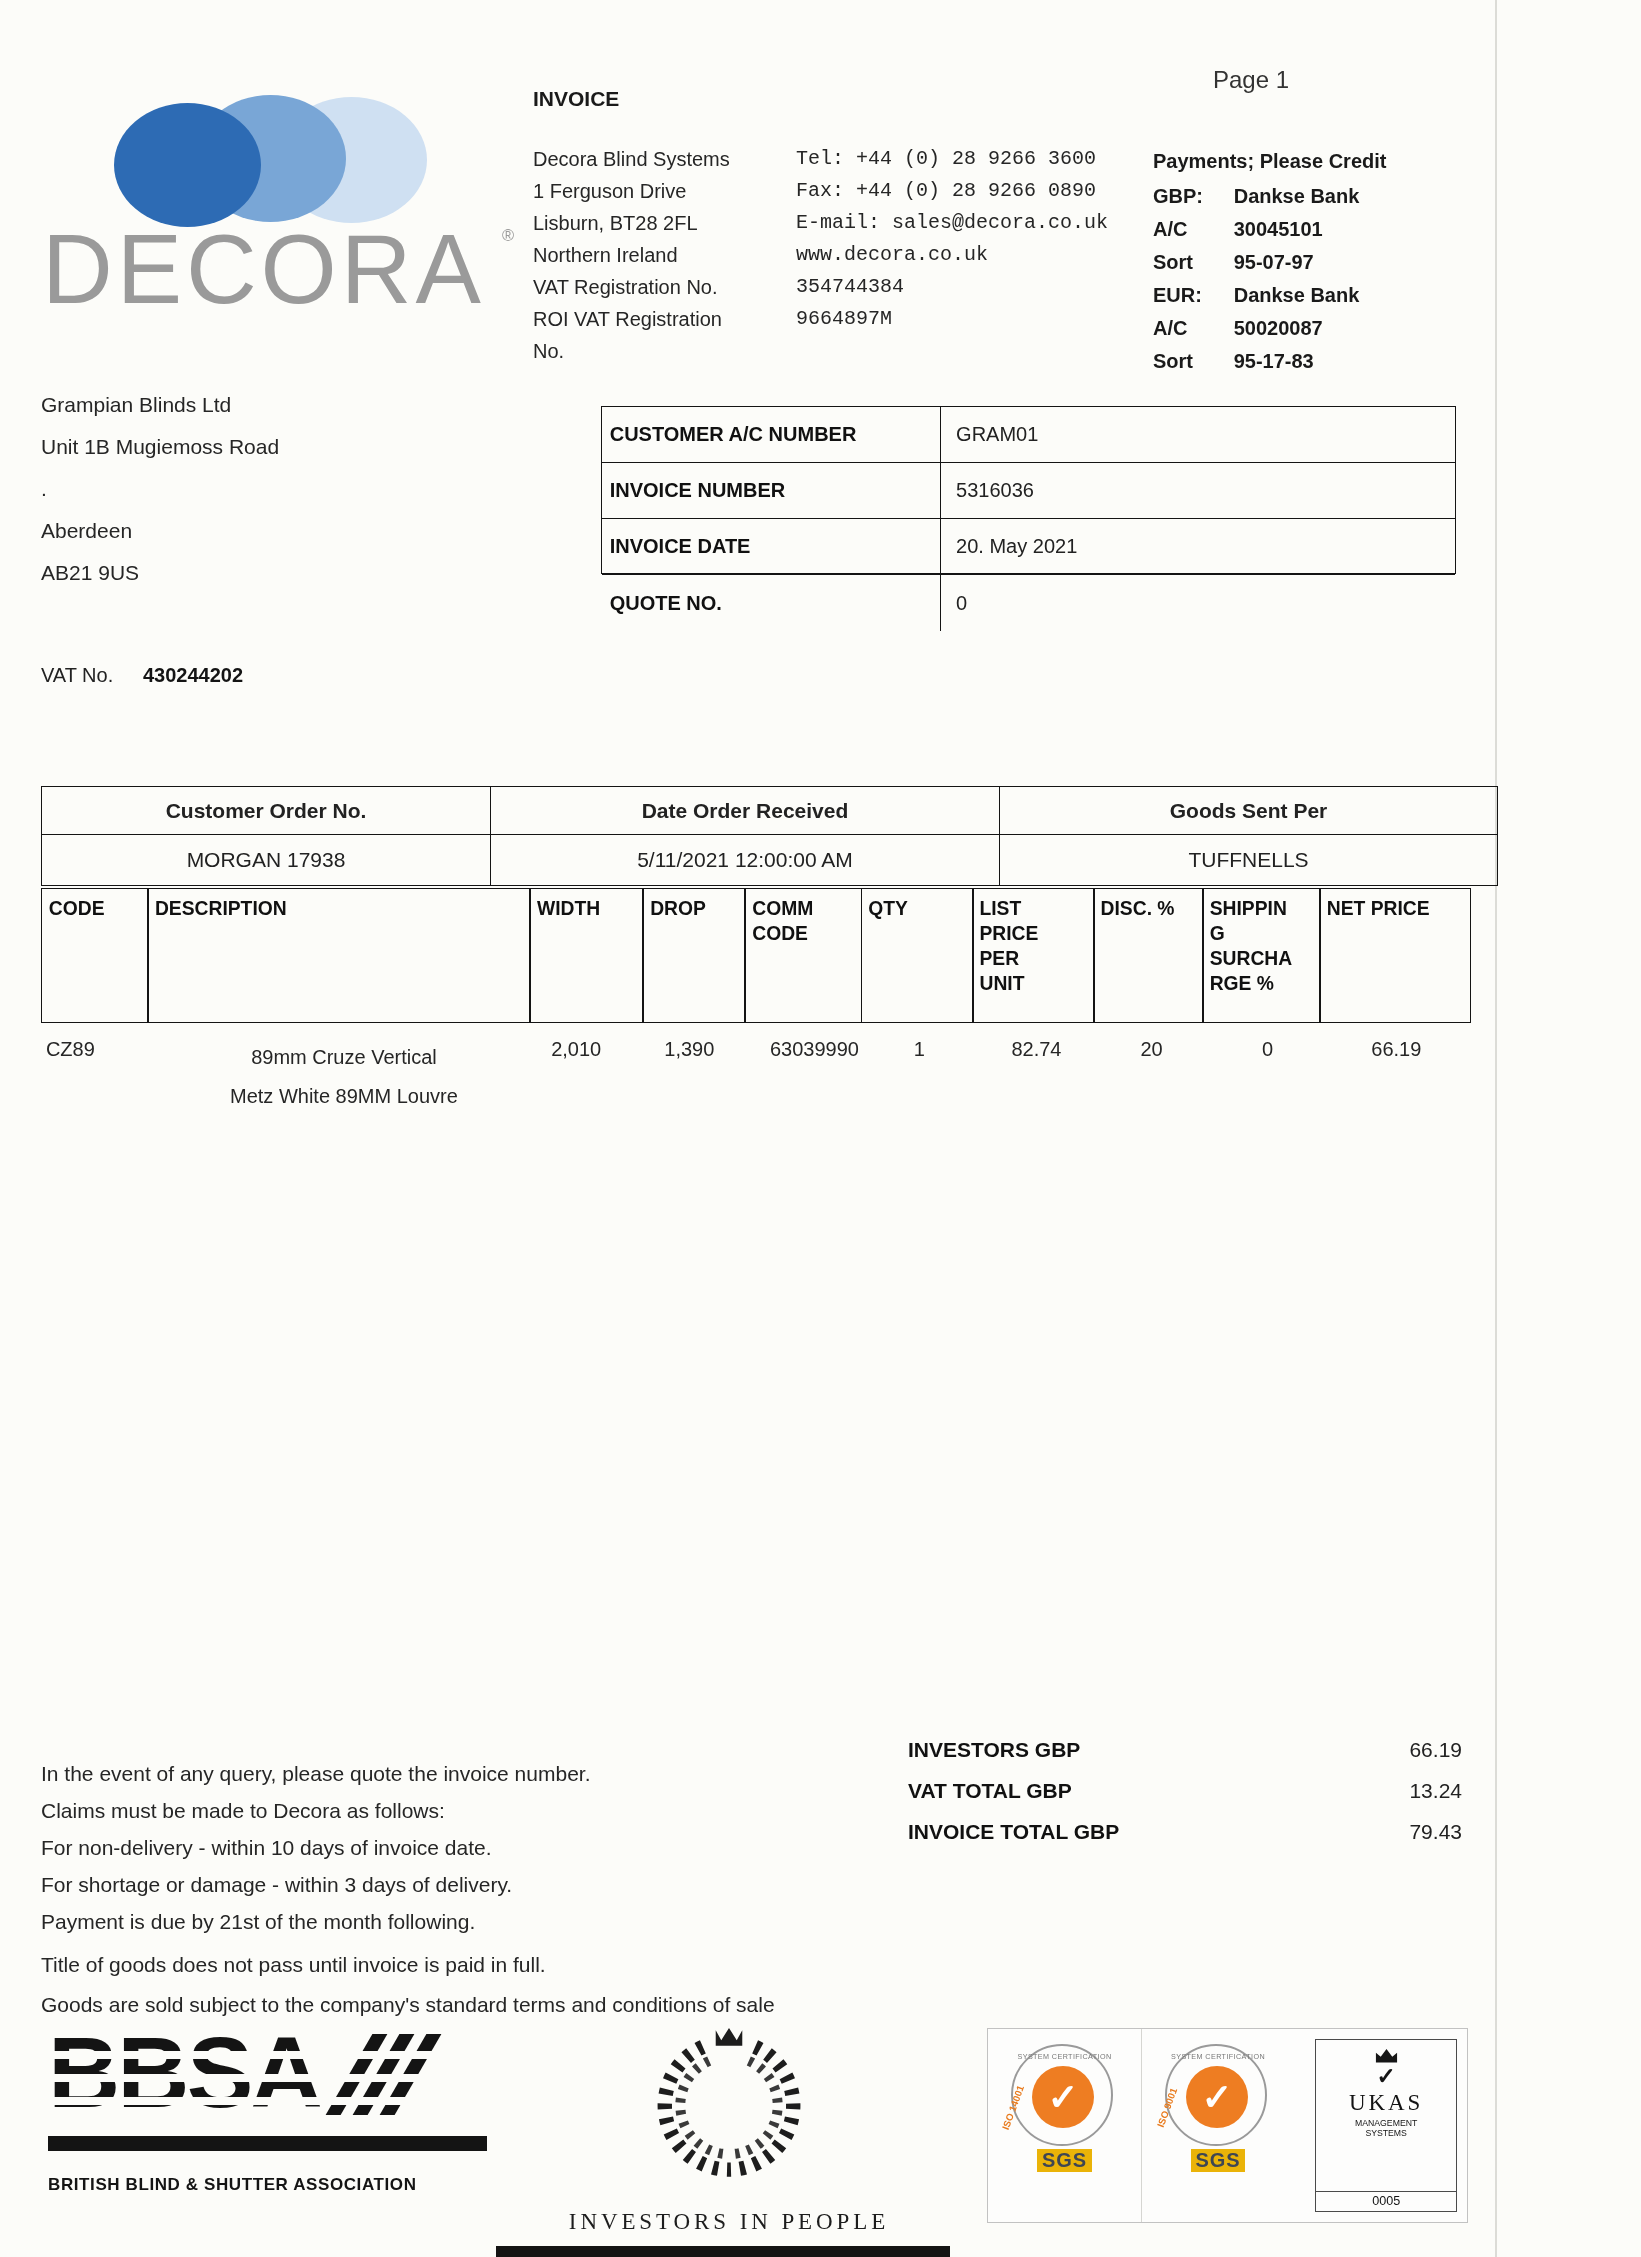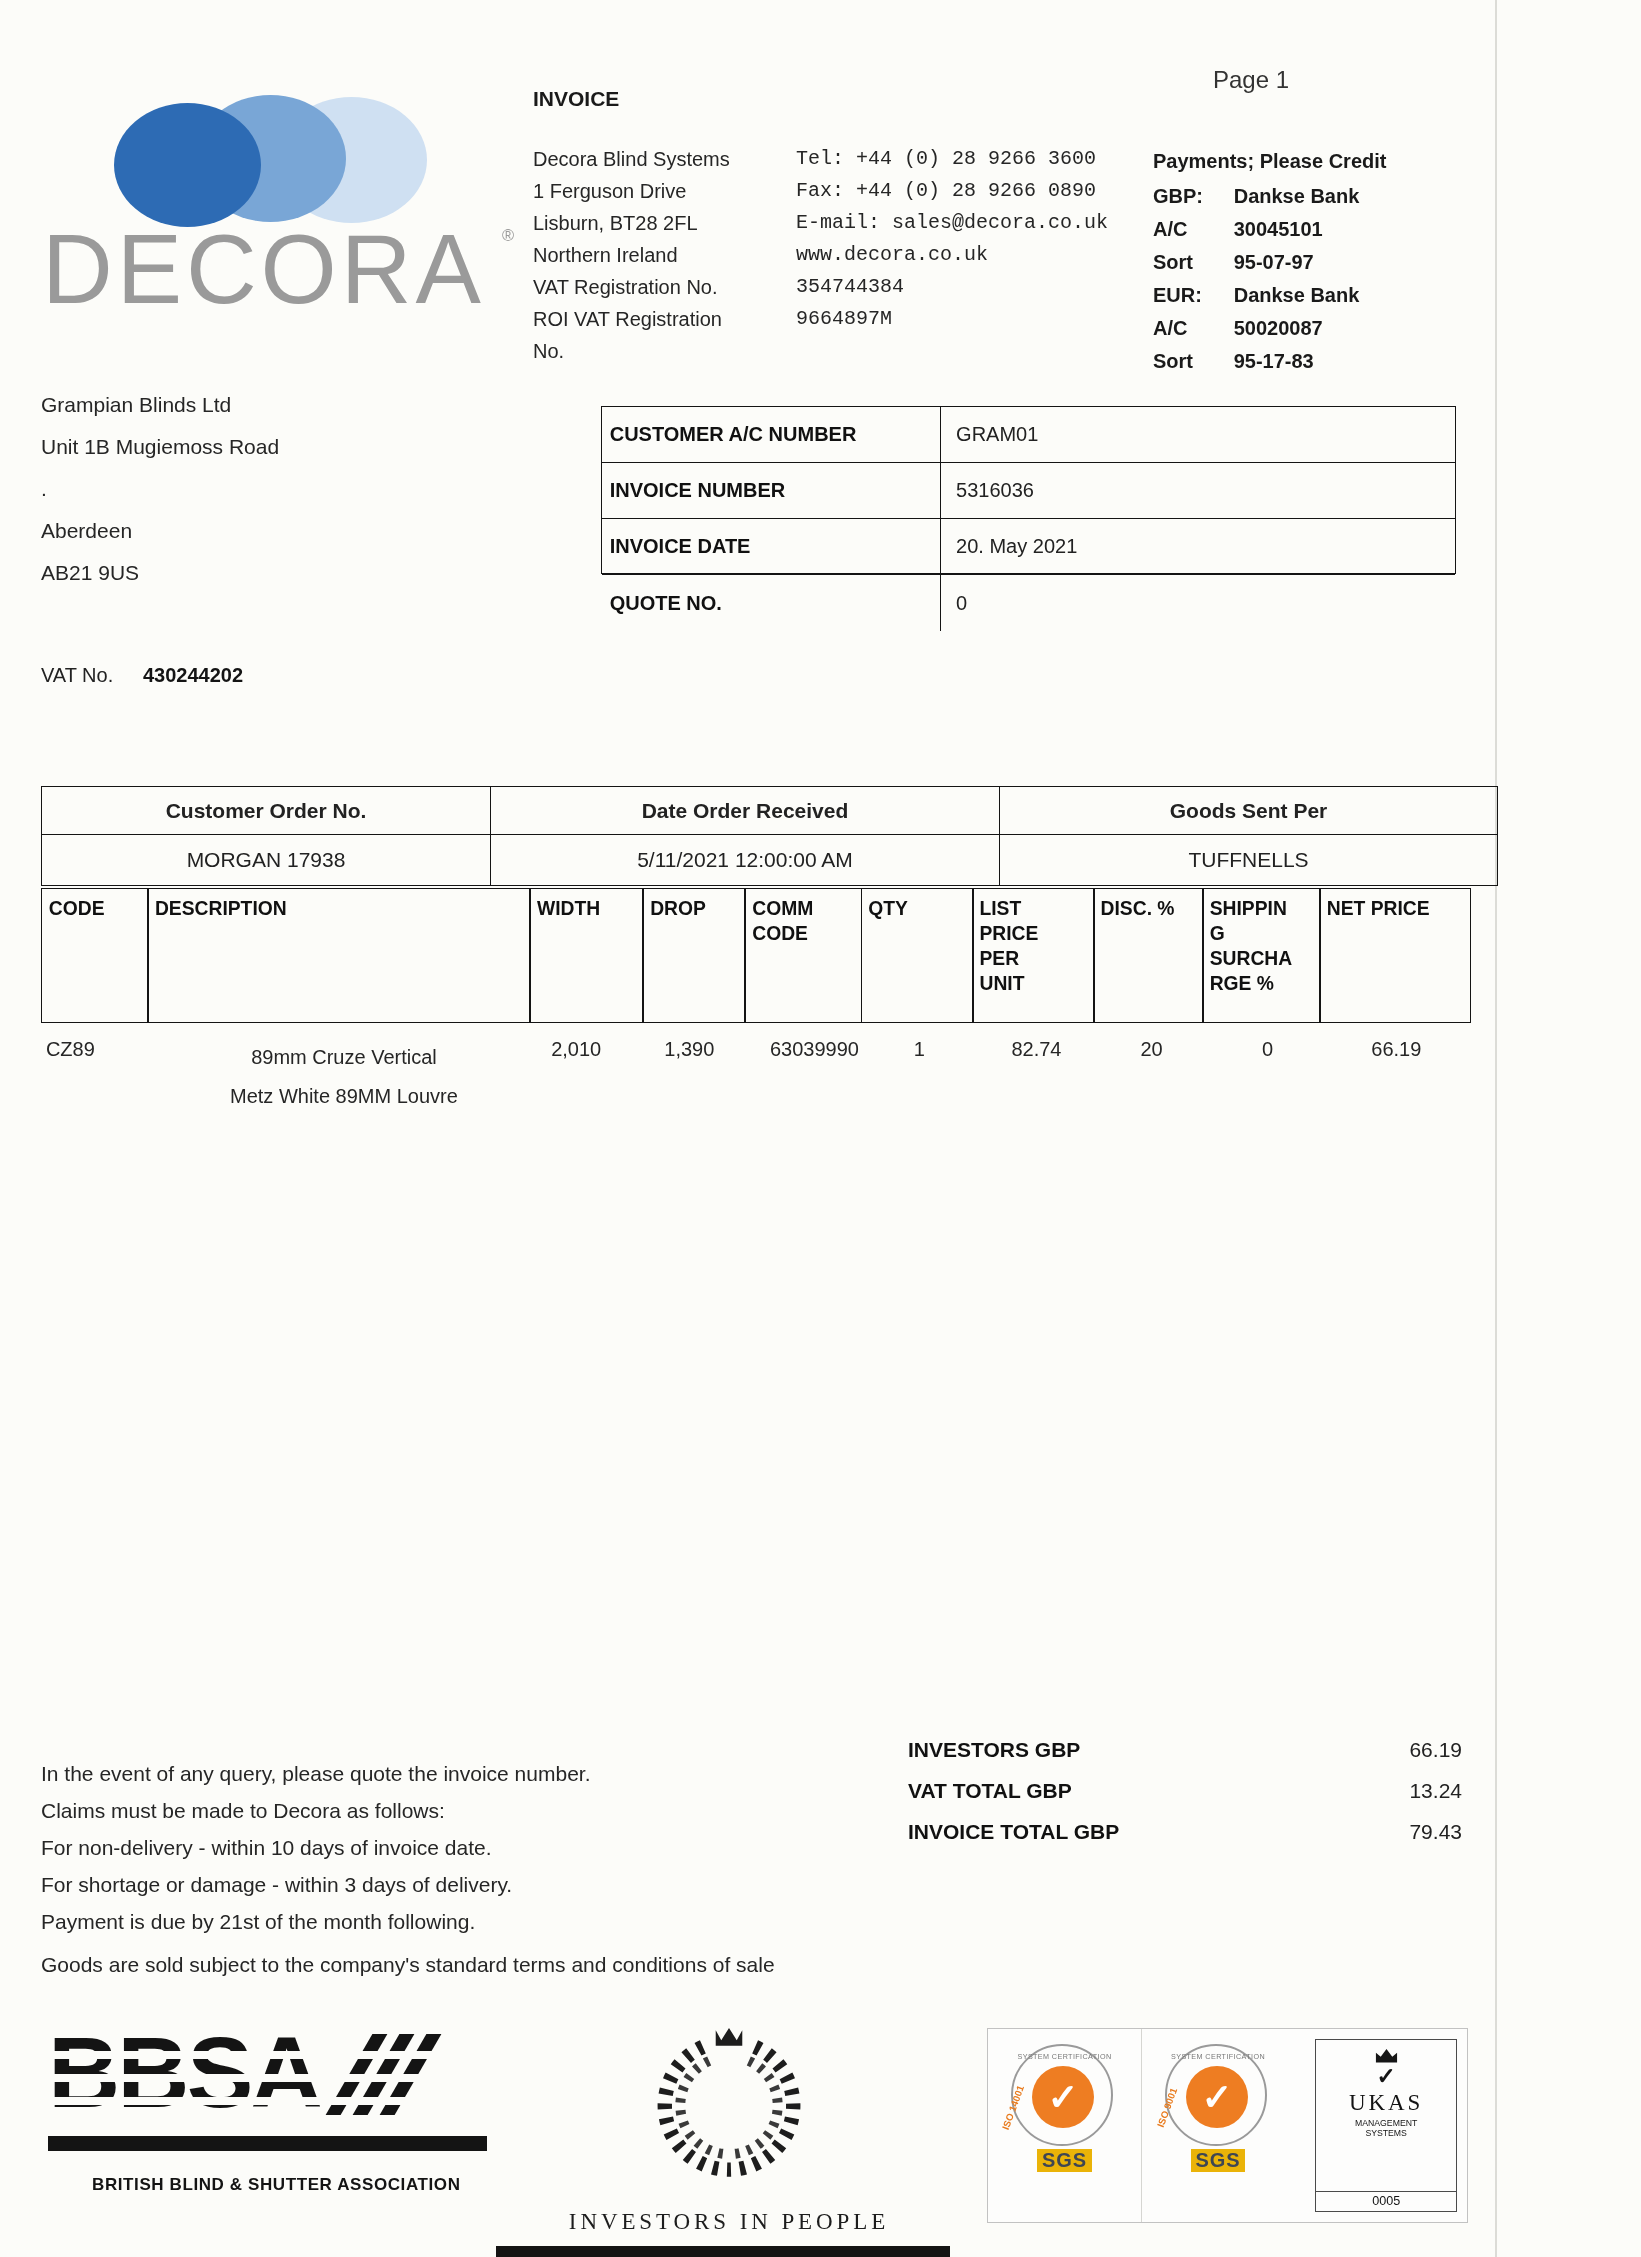--- a/index.html
+++ b/index.html
@@ -76,21 +76,21 @@
   .terms2 { left:41px; top:1945px; font-size:21px; line-height:40px; color:#262626; }
 
   
   .bbsa { left:48px; top:2026px; width:454px; height:140px; }
   .bbsa-letters { display:flex; align-items:flex-start; }
   .bbsa-text { font-size:100px; font-weight:900; letter-spacing:-2.9px; line-height:0.92; color:#141414; }
   .bbsa-slashes { display:flex; margin-left:17.4px; margin-top:7.7px; }
   .bbsa-slash { width:15.4px; height:81px; background:#141414; transform:skewX(-30deg); margin-left:11.6px; }
   .bbsa-stripe { position:absolute; left:0; width:446px; height:7.7px; background:#fcfcf9; }
   .bbsa-bar { position:absolute; left:0; top:110px; width:439px; height:15.4px; background:#141414; }
-  .bbsa-caption { left:48px; top:2175px; font-size:17px; font-weight:bold; letter-spacing:0.6px; color:#141414;margin-left:44px; }
+  .bbsa-caption { left:48px; top:2175px; font-size:17px; font-weight:bold; letter-spacing:0.6px; color:#141414; }
 
   
   .iip-wreath { left:618px; top:2028px; }
   .iip-caption { left:512px; top:2209px; width:434px; text-align:center;
                  font-family:"Liberation Serif", serif; font-size:23px; letter-spacing:3.9px; color:#1d1d1d; }
 
   
   .certs { left:987px; top:2028px; width:481px; height:195px; border:1px solid #c2c2c2; background:#fdfdfc; display:flex; box-sizing:border-box; }
   .badge { width:153px; position:relative; box-sizing:border-box; }
   .badge + .badge { border-left:1px solid #d6d6d2; }
@@ -274,20 +274,21 @@
   </div>
 
   <div class="abs terms1">
     <div>In the event of any query, please quote the invoice number.</div>
     <div>Claims must be made to Decora as follows:</div>
     <div>For non-delivery - within 10 days of invoice date.</div>
     <div>For shortage or damage - within 3 days of delivery.</div>
     <div>Payment is due by 21st of the month following.</div>
   </div>
   <div class="abs terms2">
+    <div>Title of goods does not pass until invoice is paid in full.</div>
     <div>Goods are sold subject to the company's standard terms and conditions of sale</div>
   </div>
 
   <div class="abs bbsa">
     <div class="bbsa-letters">
       <div class="bbsa-text">BBSA</div>
       <div class="bbsa-slashes">
         <div class="bbsa-slash"></div>
         <div class="bbsa-slash"></div>
         <div class="bbsa-slash"></div>

